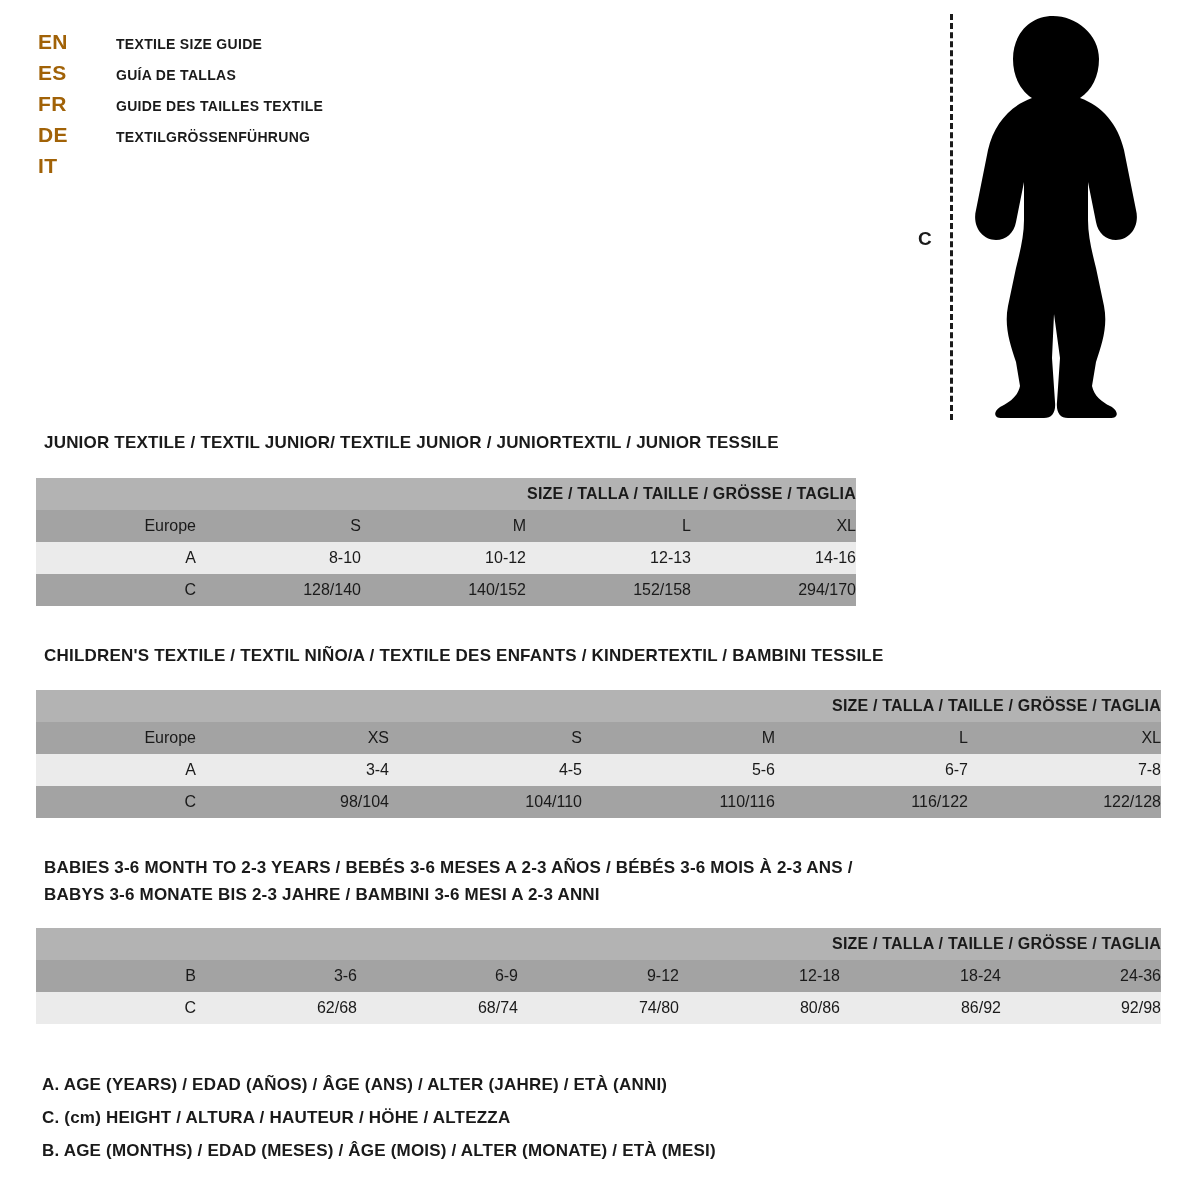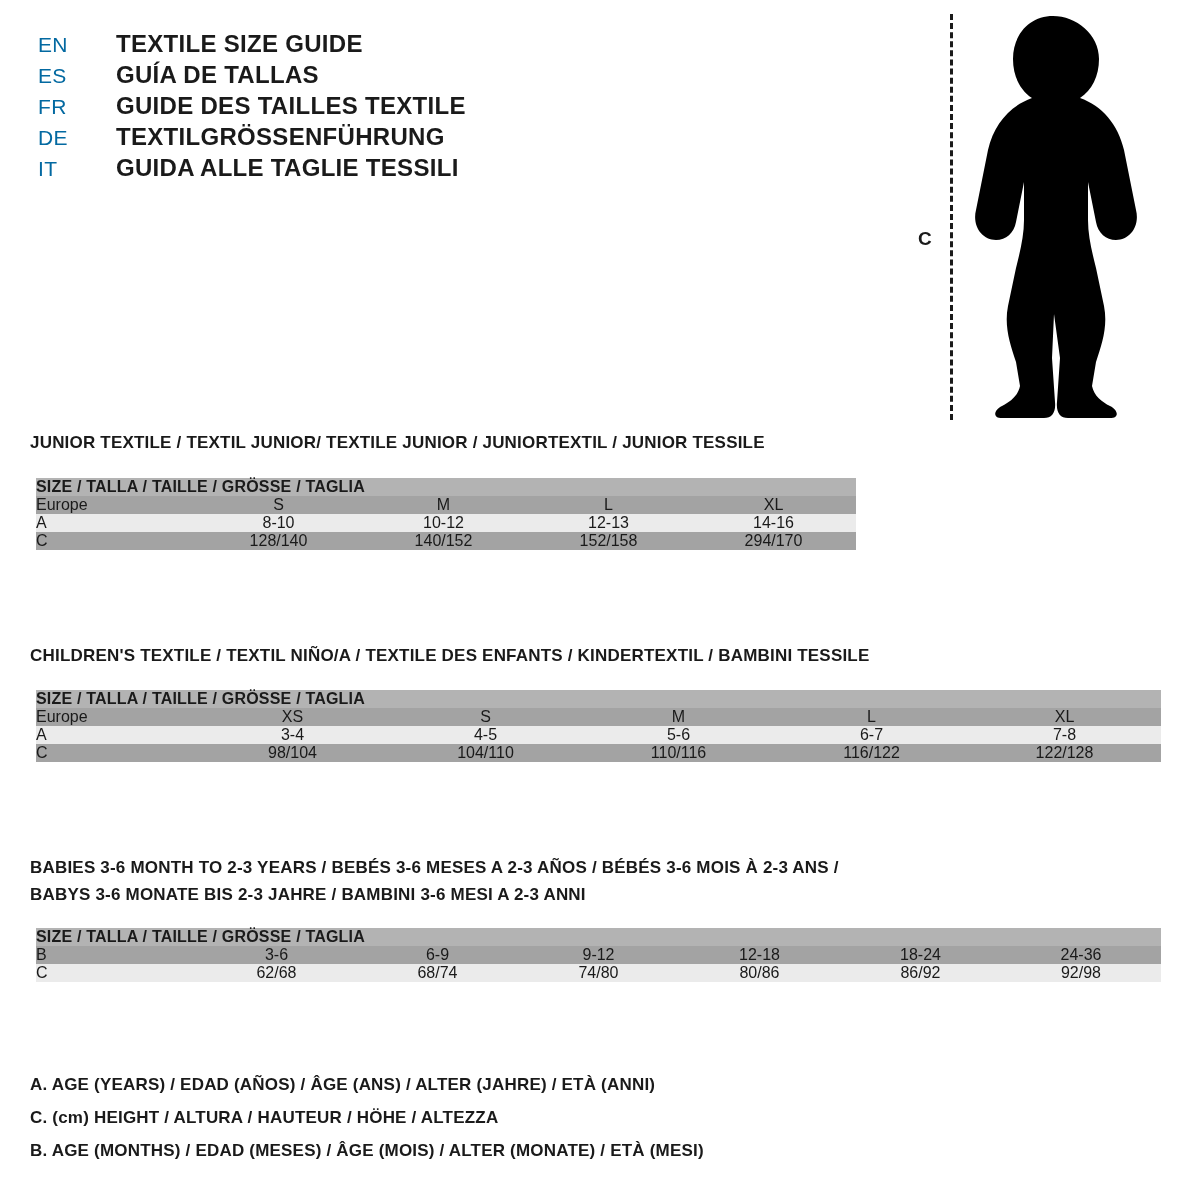--- a/index.html
+++ b/index.html
@@ -30,26 +30,26 @@
     width: 560px;
   }
   .lang-row {
     display: flex;
     align-items: baseline;
     height: 31px;
   }
   .lang-code {
     width: 78px;
     font-size: 21px;
-    font-weight: 400;
+    font-weight: 700;
     letter-spacing: 0.3px;
-    color: #0369a1;
+    color: #a16207;
   }
   .lang-title {
-    font-size: 24px;
+    font-size: 14px;
     font-weight: 700;
     letter-spacing: 0.3px;
     color: #1a1a1a;
     text-transform: uppercase;
   }
 
   
   .figure-area {
     position: absolute;
     left: 900px;
@@ -77,40 +77,41 @@
     position: absolute;
     left: 58px;
     top: 4px;
     width: 190px;
     height: 406px;
   }
 
   
   .section-title {
     position: absolute;
-    left: 30px;
+    left: 44px;
     font-size: 17px;
     font-weight: 700;
     letter-spacing: 0.2px;
     color: #1a1a1a;
     text-transform: uppercase;
     line-height: 26px;
   }
 
   
   table.size-table {
     position: absolute;
     border-collapse: collapse;
     font-size: 16px;
     color: #1a1a1a;
   }
   table.size-table td {
     padding: 0;
-    height: 18px;
+    height: 32px;
     vertical-align: middle;
+    text-align: right;
   }
   .hdr-band td {
     background: #b3b3b3;
     font-weight: 700;
     letter-spacing: 0.2px;
     text-transform: uppercase;
     padding-left: 8px;
     font-size: 16px;
   }
   .row-white td { background: #a3a3a3; }
@@ -121,21 +122,21 @@
     font-weight: 400;
   }
   .cell-val {
     text-align: center;
     font-weight: 400;
   }
 
   
   .legend {
     position: absolute;
-    left: 30px;
+    left: 42px;
     top: 1068px;
     width: 1000px;
   }
   .legend-line {
     font-size: 17px;
     font-weight: 700;
     letter-spacing: 0.2px;
     line-height: 33px;
     color: #1a1a1a;
     text-transform: uppercase;
@@ -159,21 +160,20 @@
     <div class="lang-row">
       <span class="lang-code">FR</span>
       <span class="lang-title">GUIDE DES TAILLES TEXTILE</span>
     </div>
     <div class="lang-row">
       <span class="lang-code">DE</span>
       <span class="lang-title">TEXTILGRÖßENFÜHRUNG</span>
     </div>
     <div class="lang-row">
       <span class="lang-code">IT</span>
-      <span class="lang-title">GUIDA ALLE TAGLIE TESSILI</span>
     </div>
   </div>
 
   <div class="figure-area">
     <div class="dashed-line"></div>
     <div class="c-label">C</div>
     <svg class="silhouette" viewBox="0 0 190 406">
       <path fill="#000000" d="
         M95 2
         C 72 2, 55 20, 55 45

